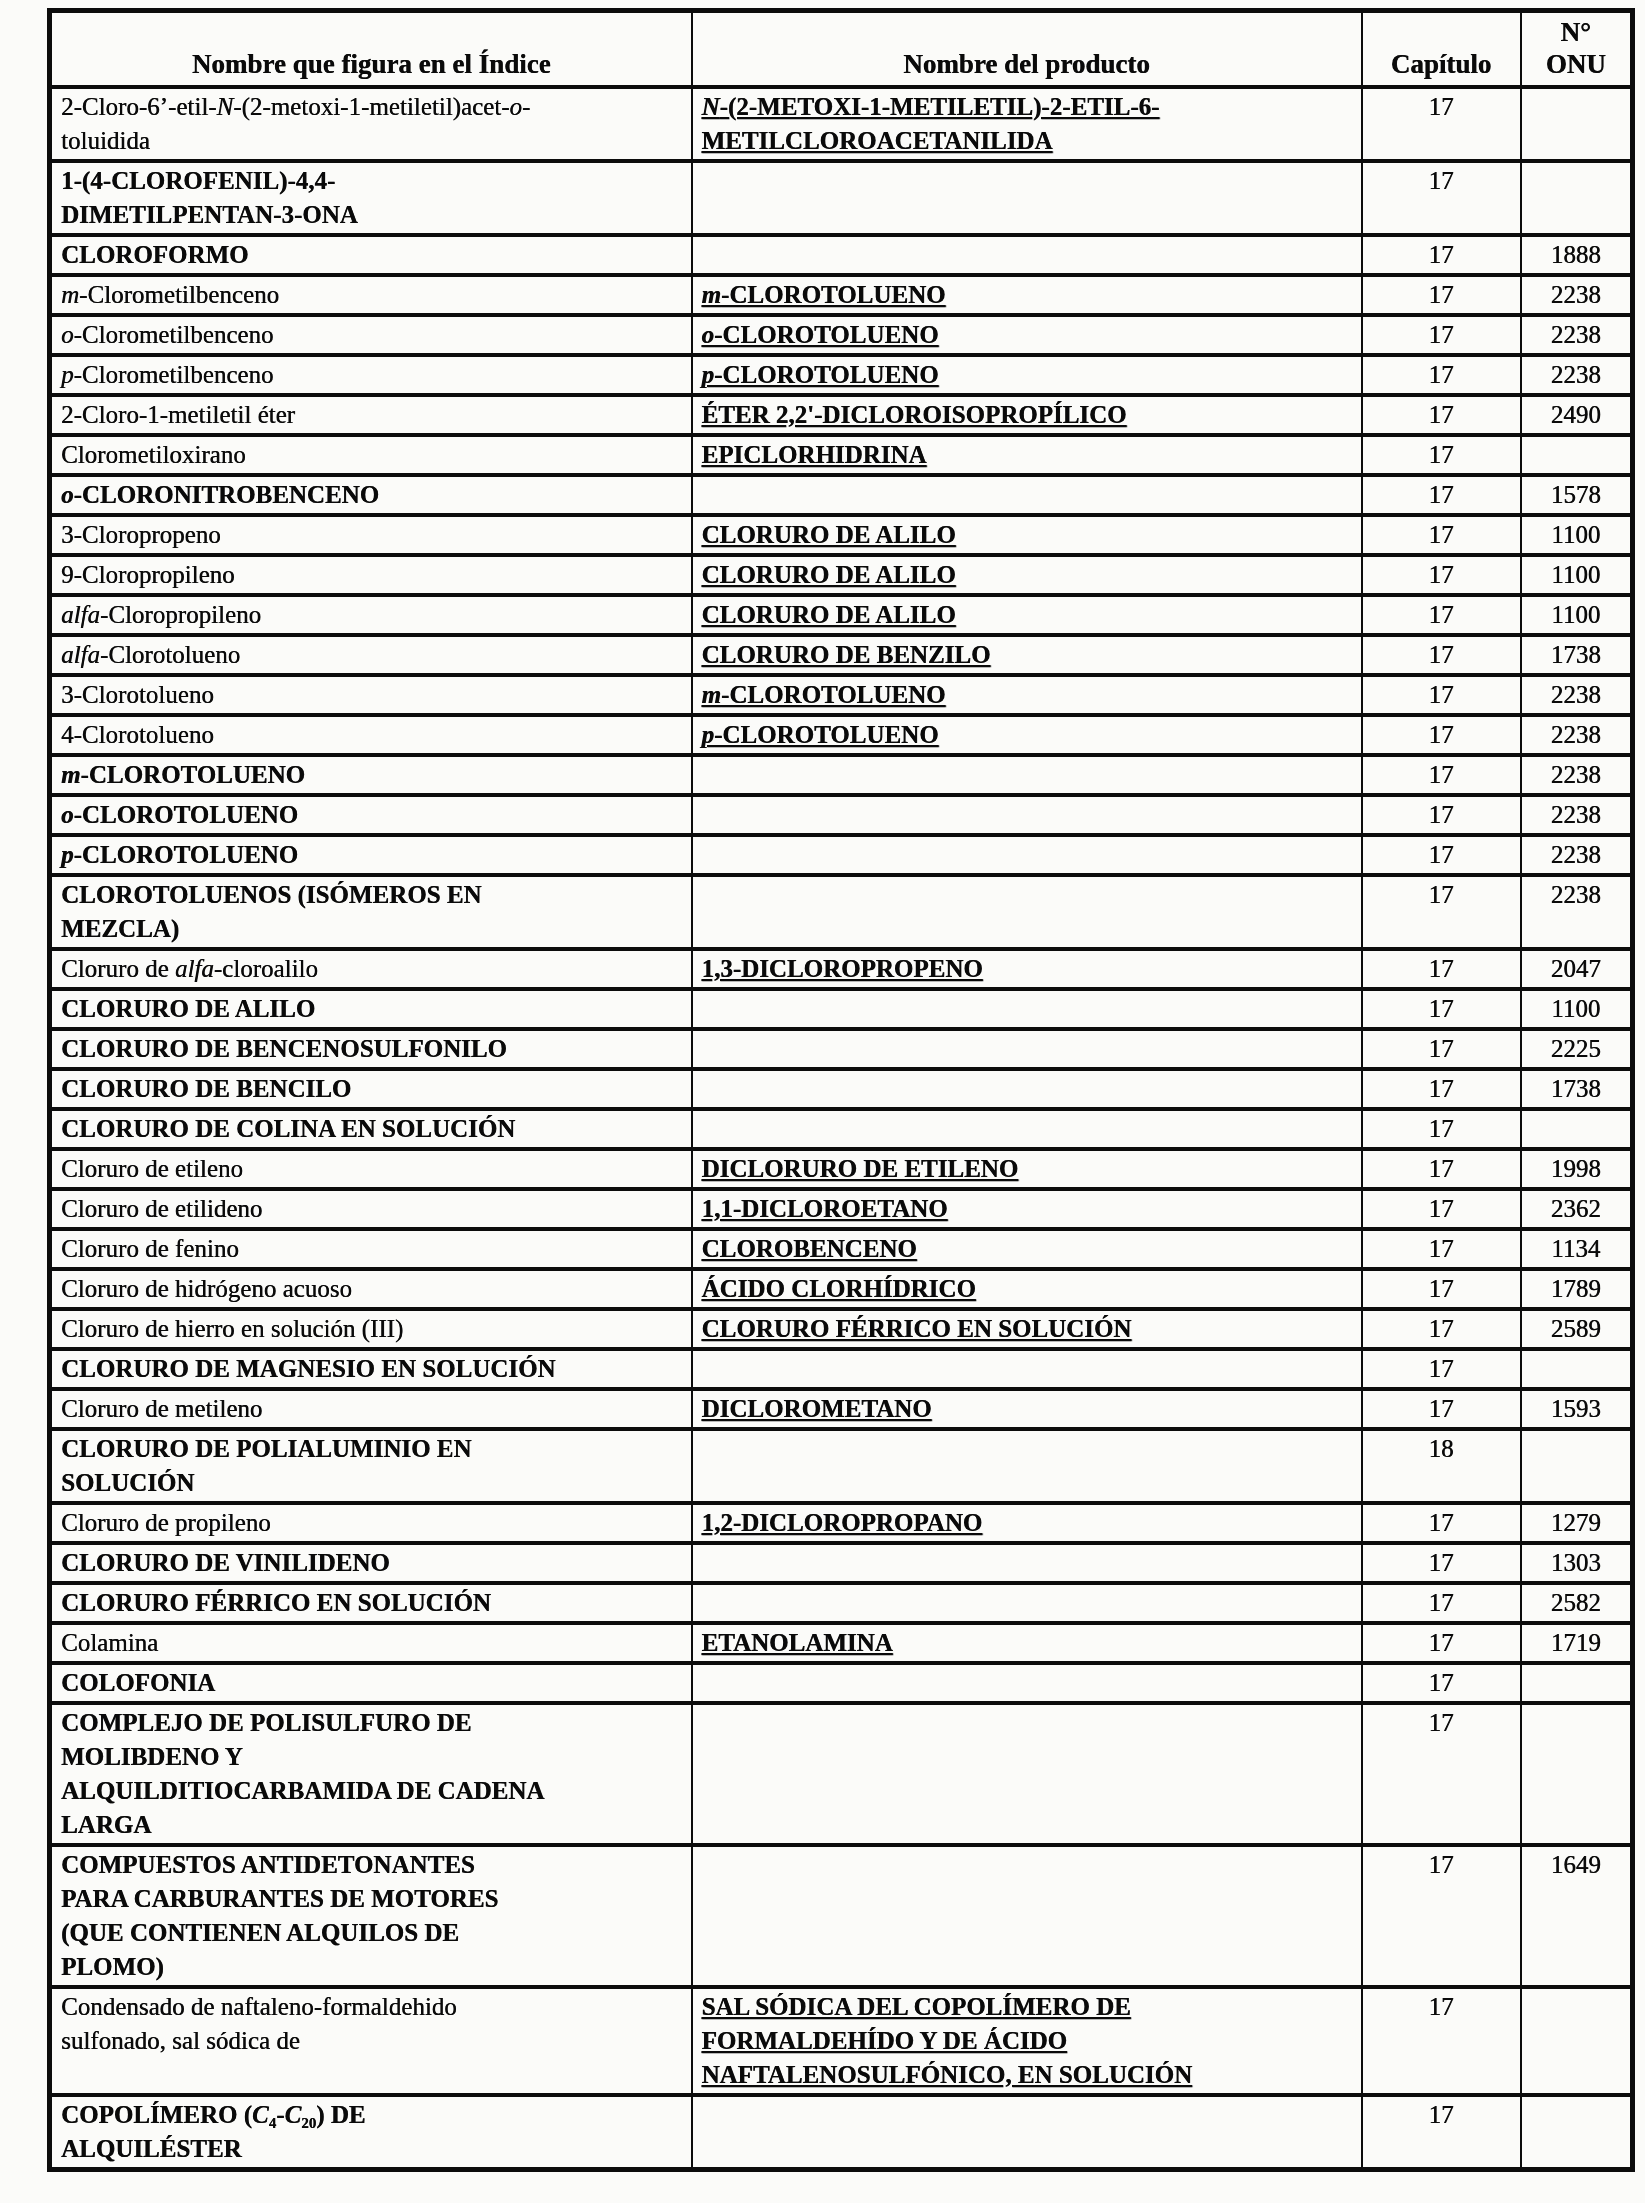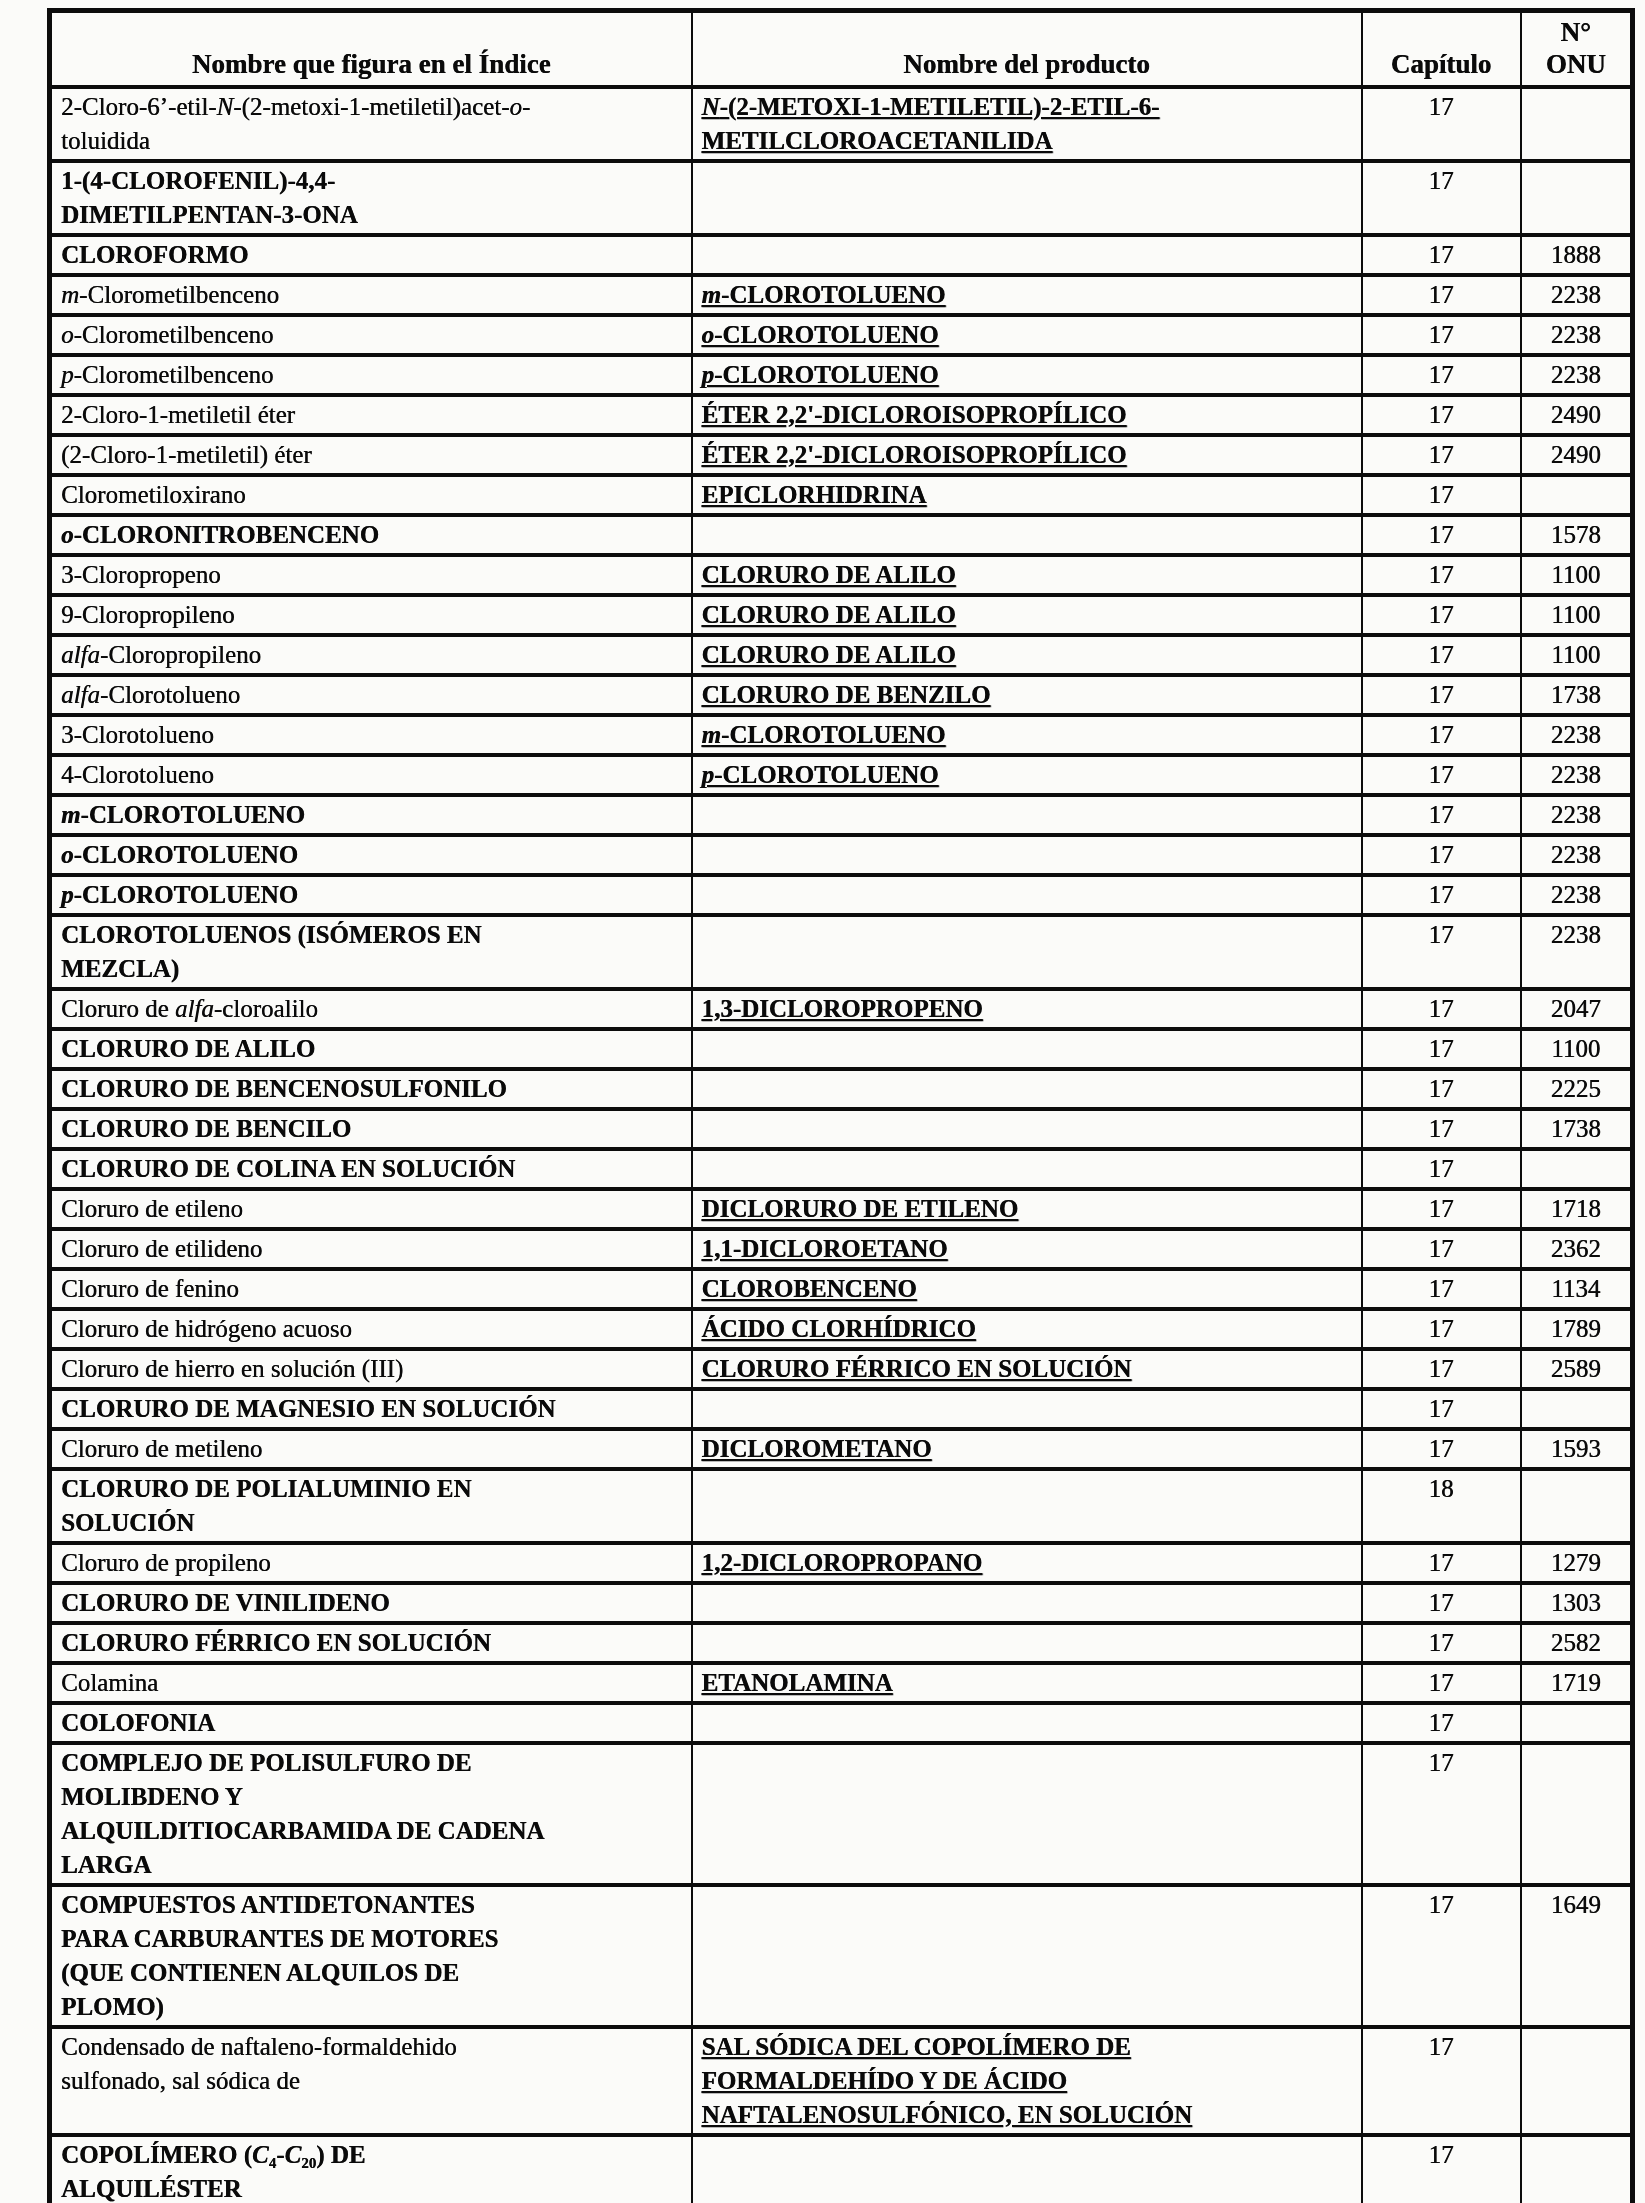--- a/index.html
+++ b/index.html
@@ -130,26 +130,20 @@
           <td class="c3">17</td>
           <td class="c4">2238</td>
         </tr>
         <tr>
           <td class="c1">2-Cloro-1-metiletil éter</td>
           <td class="c2 bold">ÉTER 2,2'-DICLOROISOPROPÍLICO</td>
           <td class="c3">17</td>
           <td class="c4">2490</td>
         </tr>
         <tr>
-          <td class="c1">(2-Cloro-1-metiletil) éter</td>
-          <td class="c2 bold">ÉTER 2,2'-DICLOROISOPROPÍLICO</td>
-          <td class="c3">17</td>
-          <td class="c4">2490</td>
-        </tr>
-        <tr>
           <td class="c1">Clorometiloxirano</td>
           <td class="c2 bold">EPICLORHIDRINA</td>
           <td class="c3">17</td>
           <td class="c4"></td>
         </tr>
         <tr>
           <td class="c1 bold"><i>o</i>-CLORONITROBENCENO</td>
           <td class="c2 bold"></td>
           <td class="c3">17</td>
           <td class="c4">1578</td>
@@ -242,21 +236,21 @@
         <tr>
           <td class="c1 bold">CLORURO DE COLINA EN SOLUCIÓN</td>
           <td class="c2 bold"></td>
           <td class="c3">17</td>
           <td class="c4"></td>
         </tr>
         <tr>
           <td class="c1">Cloruro de etileno</td>
           <td class="c2 bold">DICLORURO DE ETILENO</td>
           <td class="c3">17</td>
-          <td class="c4">1718</td>
+          <td class="c4">1998</td>
         </tr>
         <tr>
           <td class="c1">Cloruro de etilideno</td>
           <td class="c2 bold">1,1-DICLOROETANO</td>
           <td class="c3">17</td>
           <td class="c4">2362</td>
         </tr>
         <tr>
           <td class="c1">Cloruro de fenino</td>
           <td class="c2 bold">CLOROBENCENO</td>

